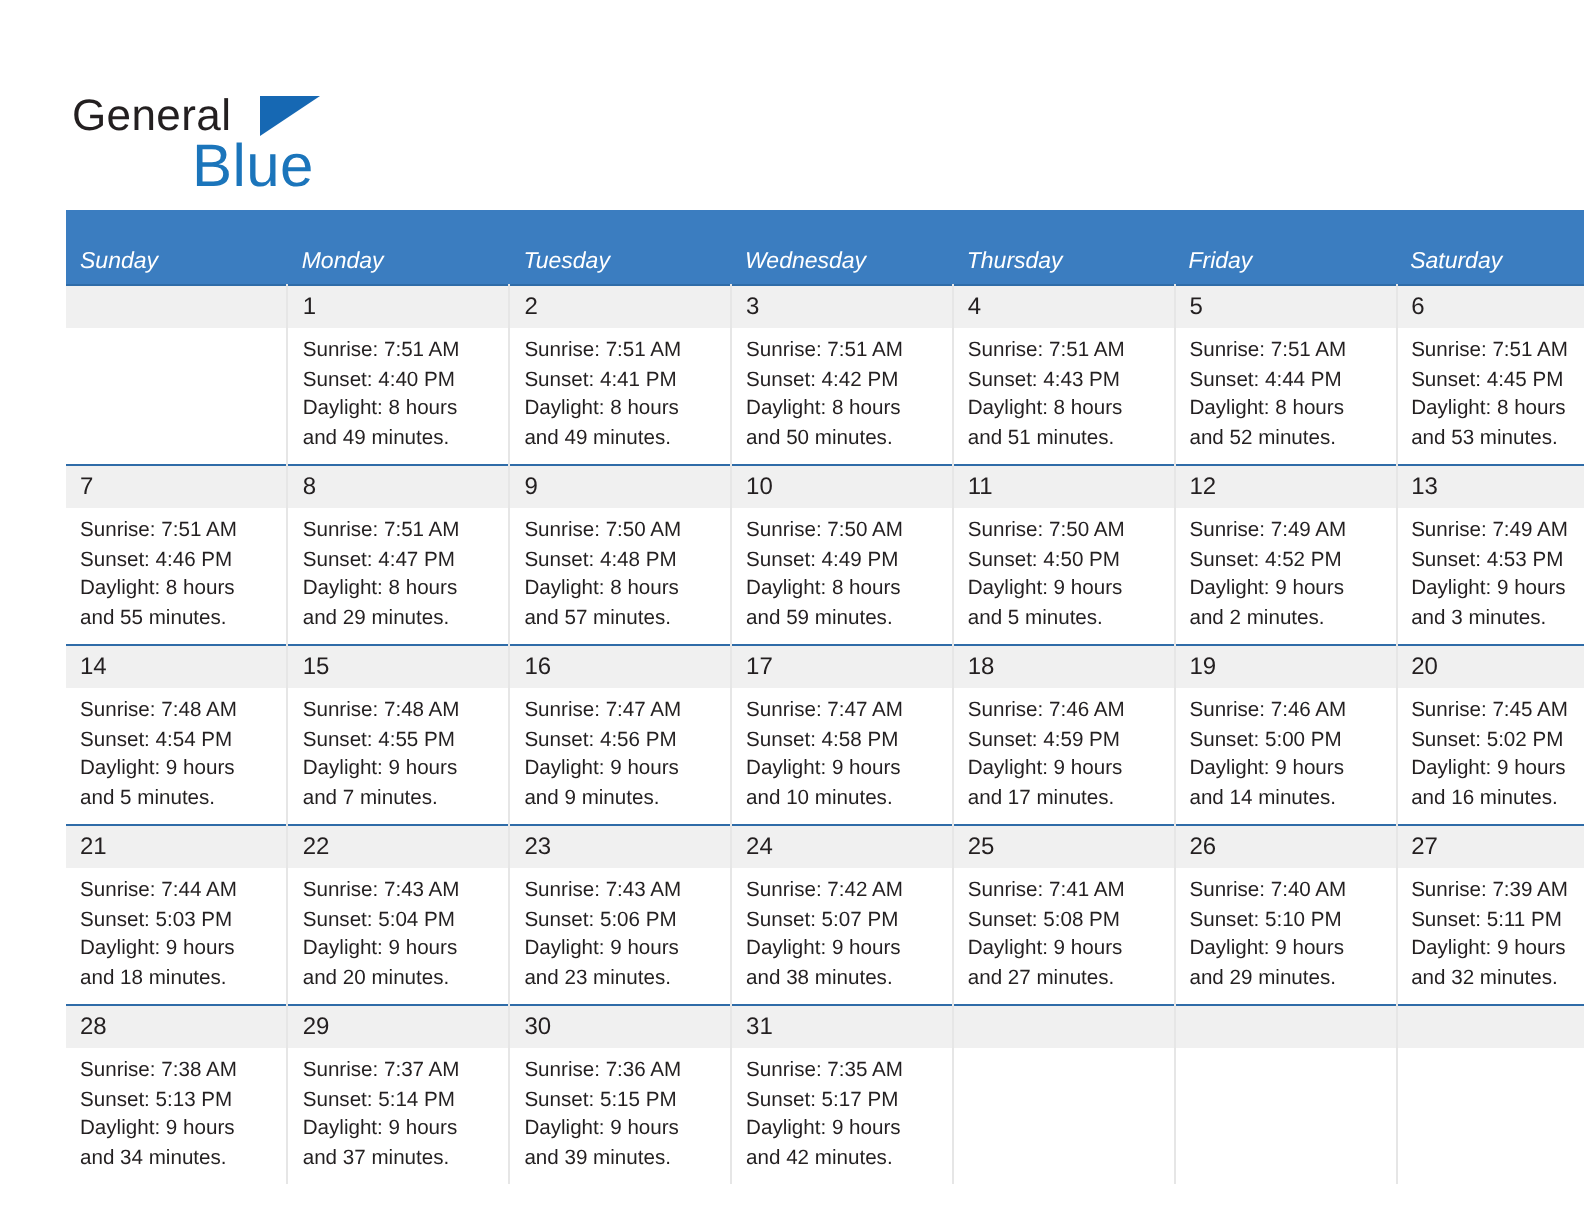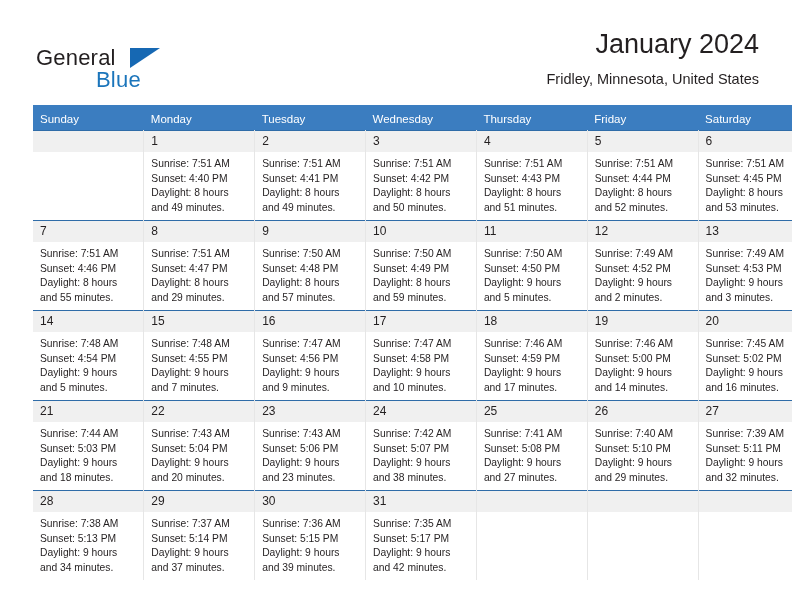--- a/index.html
+++ b/index.html
@@ -52,21 +52,21 @@
     top: 3px;
     width: 0;
     height: 0;
     border-left: 30px solid #1668b3;
     border-bottom: 20px solid transparent;
   }
   .logo-blue {
     position: absolute;
     left: 63px;
     top: 22px;
-    font-size: 22px;
+    font-size: 30px;
     color: #1b75bb;
     letter-spacing: .2px;
   }
 
   .title-block {
     position: absolute;
     right: 0;
     top: 0;
     text-align: right;
   }
@@ -95,24 +95,25 @@
     border-collapse: collapse;
     table-layout: fixed;
     width: 727px;
   }
   table.cal th {
     background: #3b7dc0;
     color: #ffffff;
     font-size: 11.5px;
     font-weight: normal;
     text-align: left;
-    padding: 8px 0 5px 7px;
+    padding: 20px 0 5px 7px;
     width: 103.85px;
     height: 12px;
     border: none;
+    font-style: italic;
   }
   tr.week-row td {
     vertical-align: top;
     padding: 0;
     border-top: 1.4px solid #2f6ca8;
     border-right: 1px solid #e6e6e6;
     height: 89px;
     background: #ffffff;
   }
   tr.week-row td:last-child {
@@ -148,24 +149,20 @@
 <div class="page">
 
   <div class="header">
 
     <div class="logo">
       <span class="logo-general">General</span>
       <span class="logo-tri"></span>
       <span class="logo-blue">Blue</span>
     </div>
 
-    <div class="title-block">
-      <div class="cal-title">January 2024</div>
-      <div class="cal-subtitle">Fridley, Minnesota, United States</div>
-    </div>
 
   </div>
 
   <div class="calendar">
     <table class="cal">
       <thead>
         <tr id="weekday-row">
             <th>Sunday</th>
             <th>Monday</th>
             <th>Tuesday</th>

